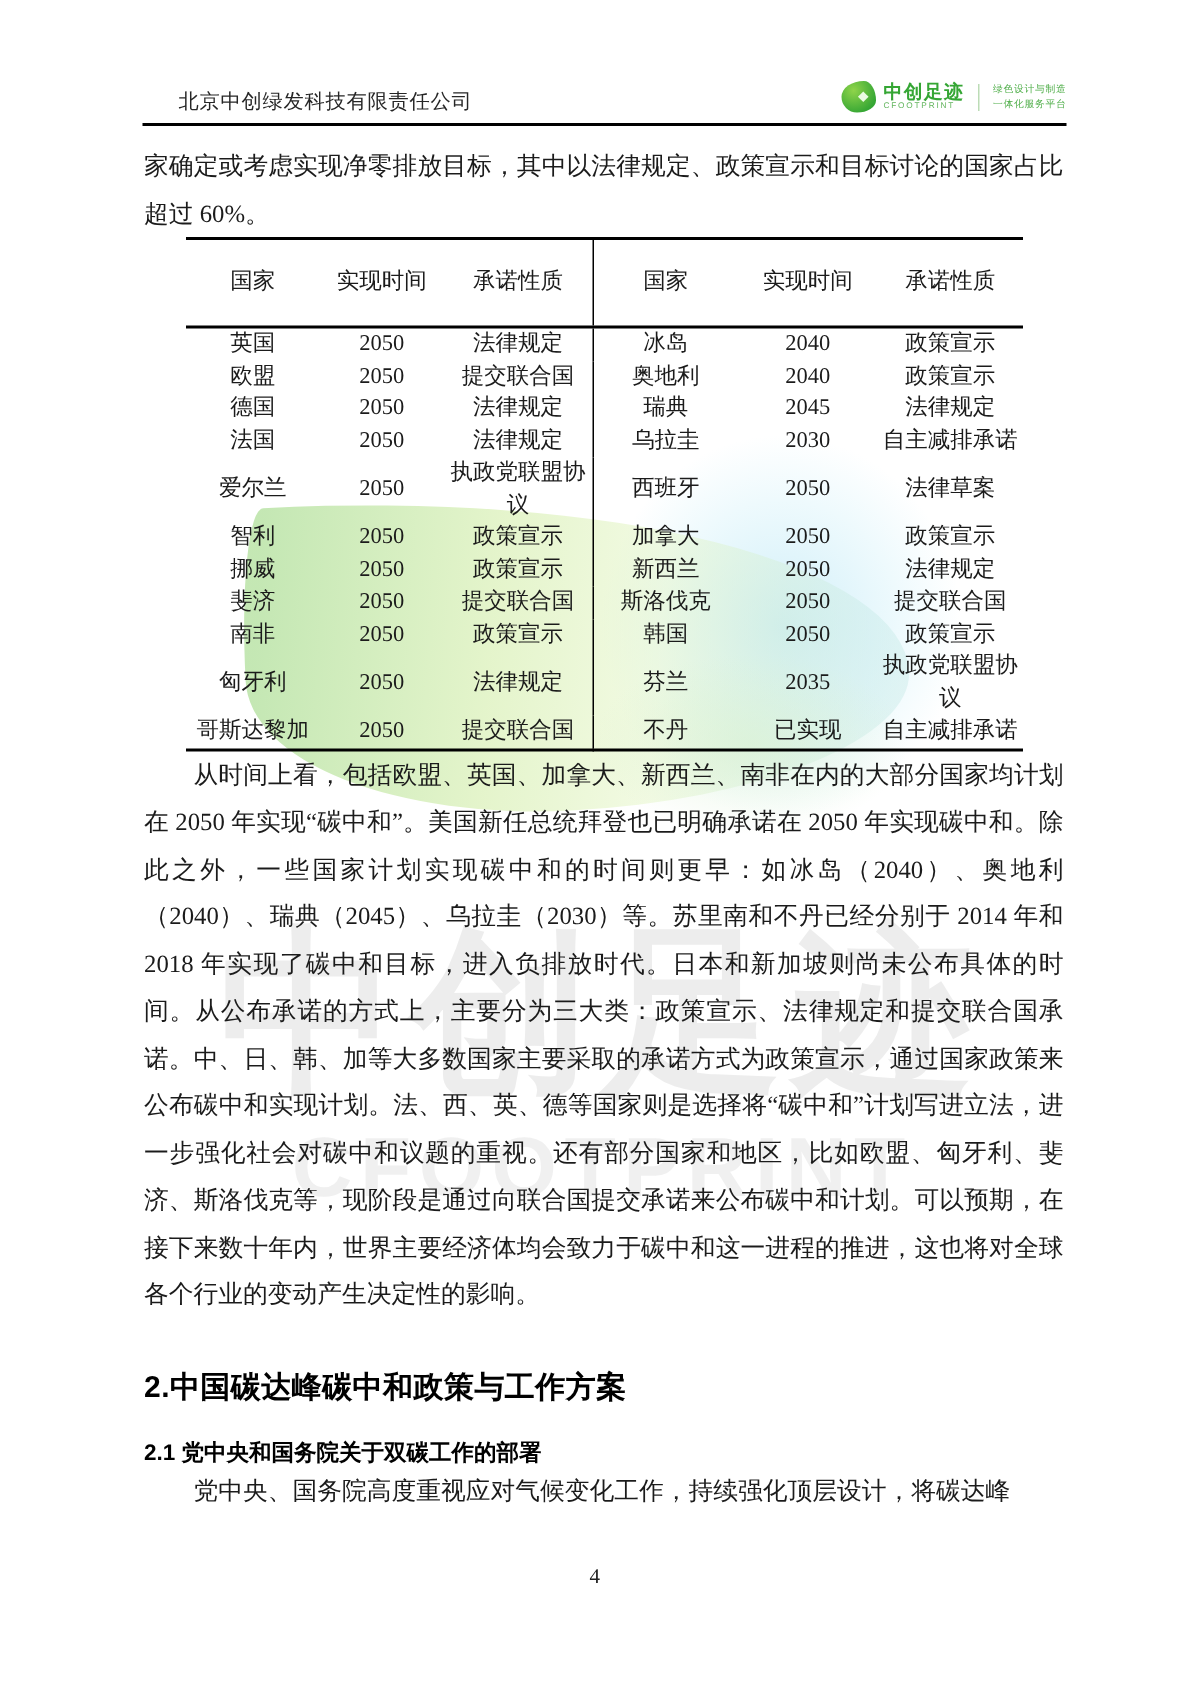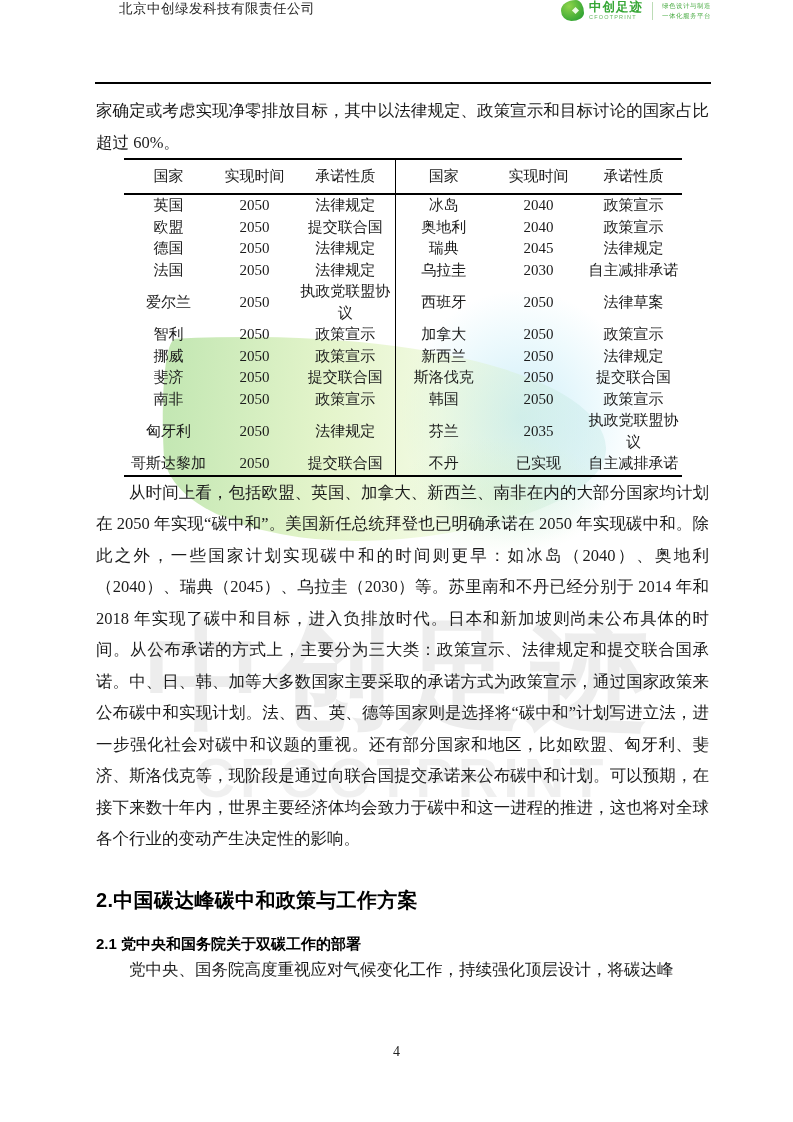--- a/index.html
+++ b/index.html
@@ -4,21 +4,21 @@
 <style>
   html,body{margin:0;padding:0;background:#ffffff;}
   .page{
     position:relative;width:793px;height:1122px;background:#ffffff;overflow:hidden;
     font-family:"Liberation Serif","DejaVu Serif",serif;color:#1b1b1b;
   }
   
   .header{
     position:absolute;left:95px;right:82px;top:0;height:84px;
     border-bottom:2px solid #000;
-    display:flex;align-items:flex-start;justify-content:space-between;
+    display:flex;align-items:flex-end;justify-content:space-between;
     padding-bottom:5px;box-sizing:border-box;z-index:2;
   }
   .company{
     font-family:"Liberation Sans","DejaVu Sans",sans-serif;
     font-size:13.5px;color:#262626;padding-left:24px;letter-spacing:.5px;
   }
   .logo{display:flex;align-items:center;gap:5px;padding-bottom:2px;}
   .logo-leaf{
     width:23px;height:21px;position:relative;
     background:radial-gradient(circle at 35% 30%,#8fd44a,#35a634 75%);
@@ -70,21 +70,21 @@
     font-size:15px;text-align:center;margin:9px 0 5px;color:#111;
   }
   table.country-table{
     border-collapse:collapse;margin:0 auto;table-layout:fixed;width:558px;
     border-top:2px solid #000;border-bottom:2px solid #000;font-size:15px;
   }
   table.country-table col.c1{width:90px;}  table.country-table col.c2{width:82px;}
   table.country-table col.c3{width:100px;} table.country-table col.c4{width:96px;}
   table.country-table col.c5{width:94px;}  table.country-table col.c6{width:96px;}
   table.country-table th{
-    font-weight:normal;text-align:center;line-height:25px;padding:4px 2px;
+    font-weight:normal;text-align:center;line-height:25px;padding:16px 2px;
     border-bottom:2px solid #000;
   }
   table.country-table td{text-align:center;line-height:21.5px;padding:0 2px;}
   table.country-table .mid{border-right:1.5px solid #000;}
   .section-heading{
     font-family:"Liberation Sans","DejaVu Sans",sans-serif;font-weight:bold;
     font-size:20px;color:#000;margin:32px 0 0;letter-spacing:.3px;
   }
   .subsection-heading{
     font-family:"Liberation Sans","DejaVu Sans",sans-serif;font-weight:bold;

